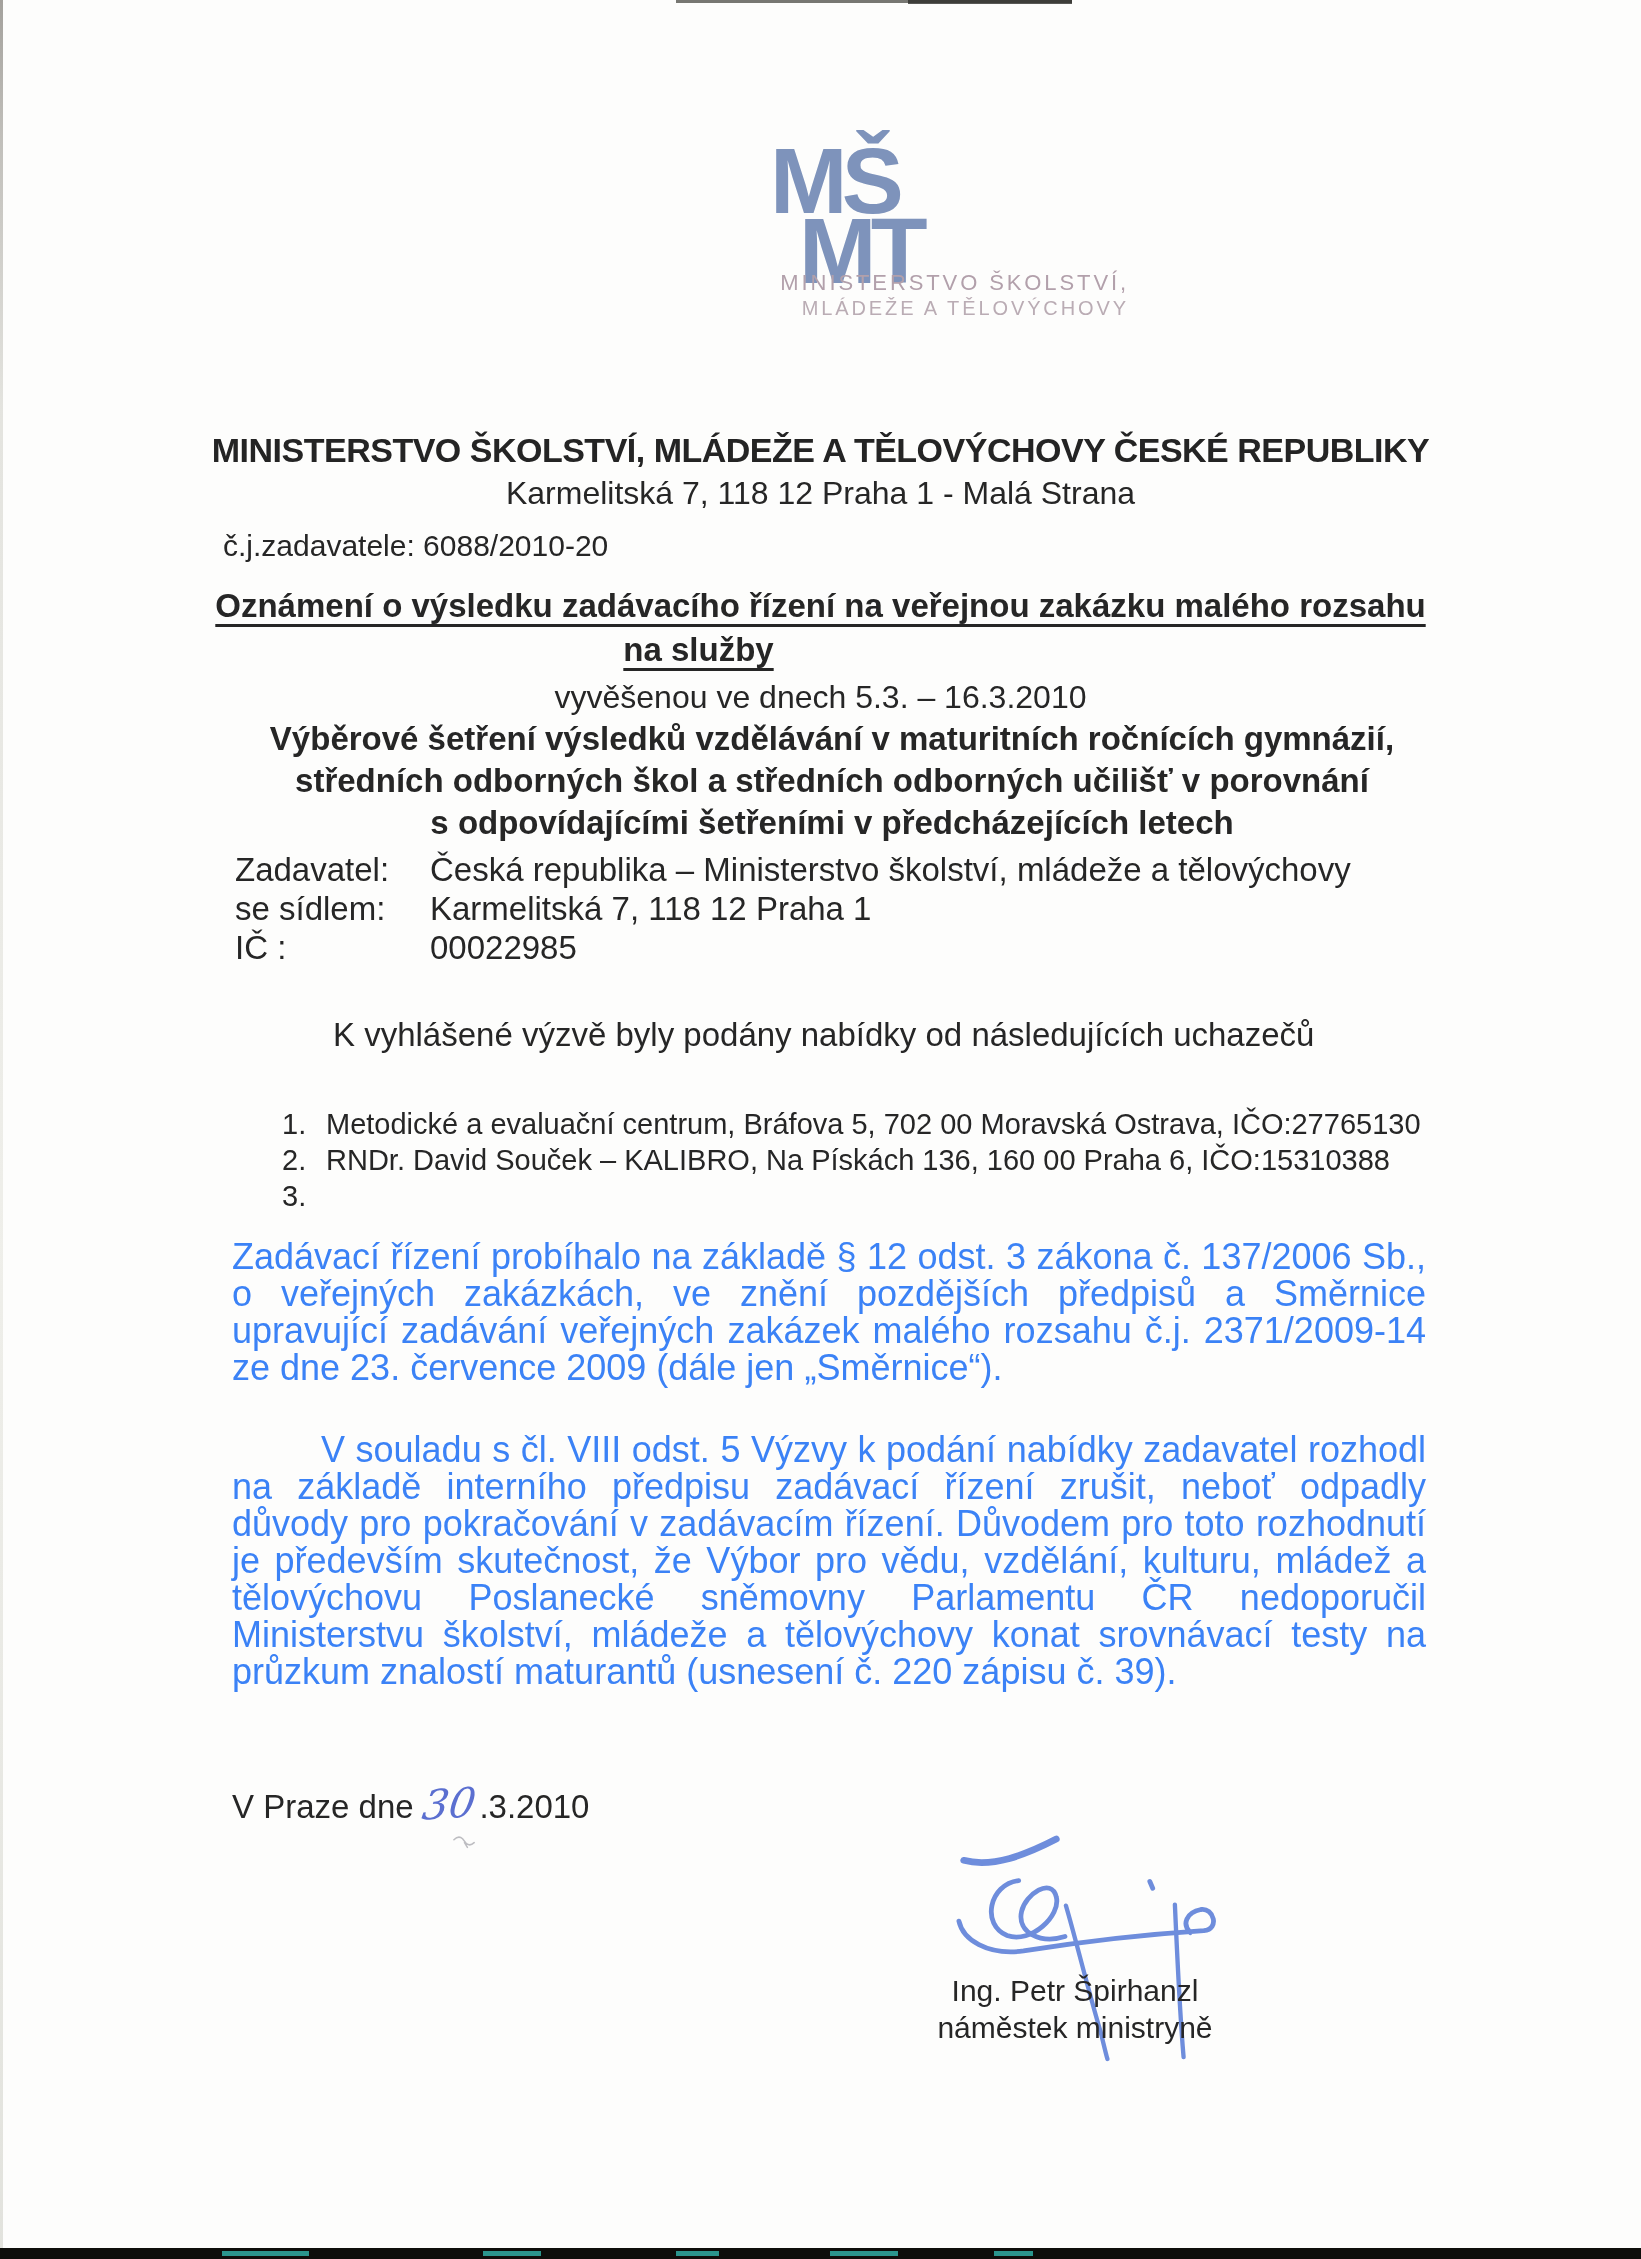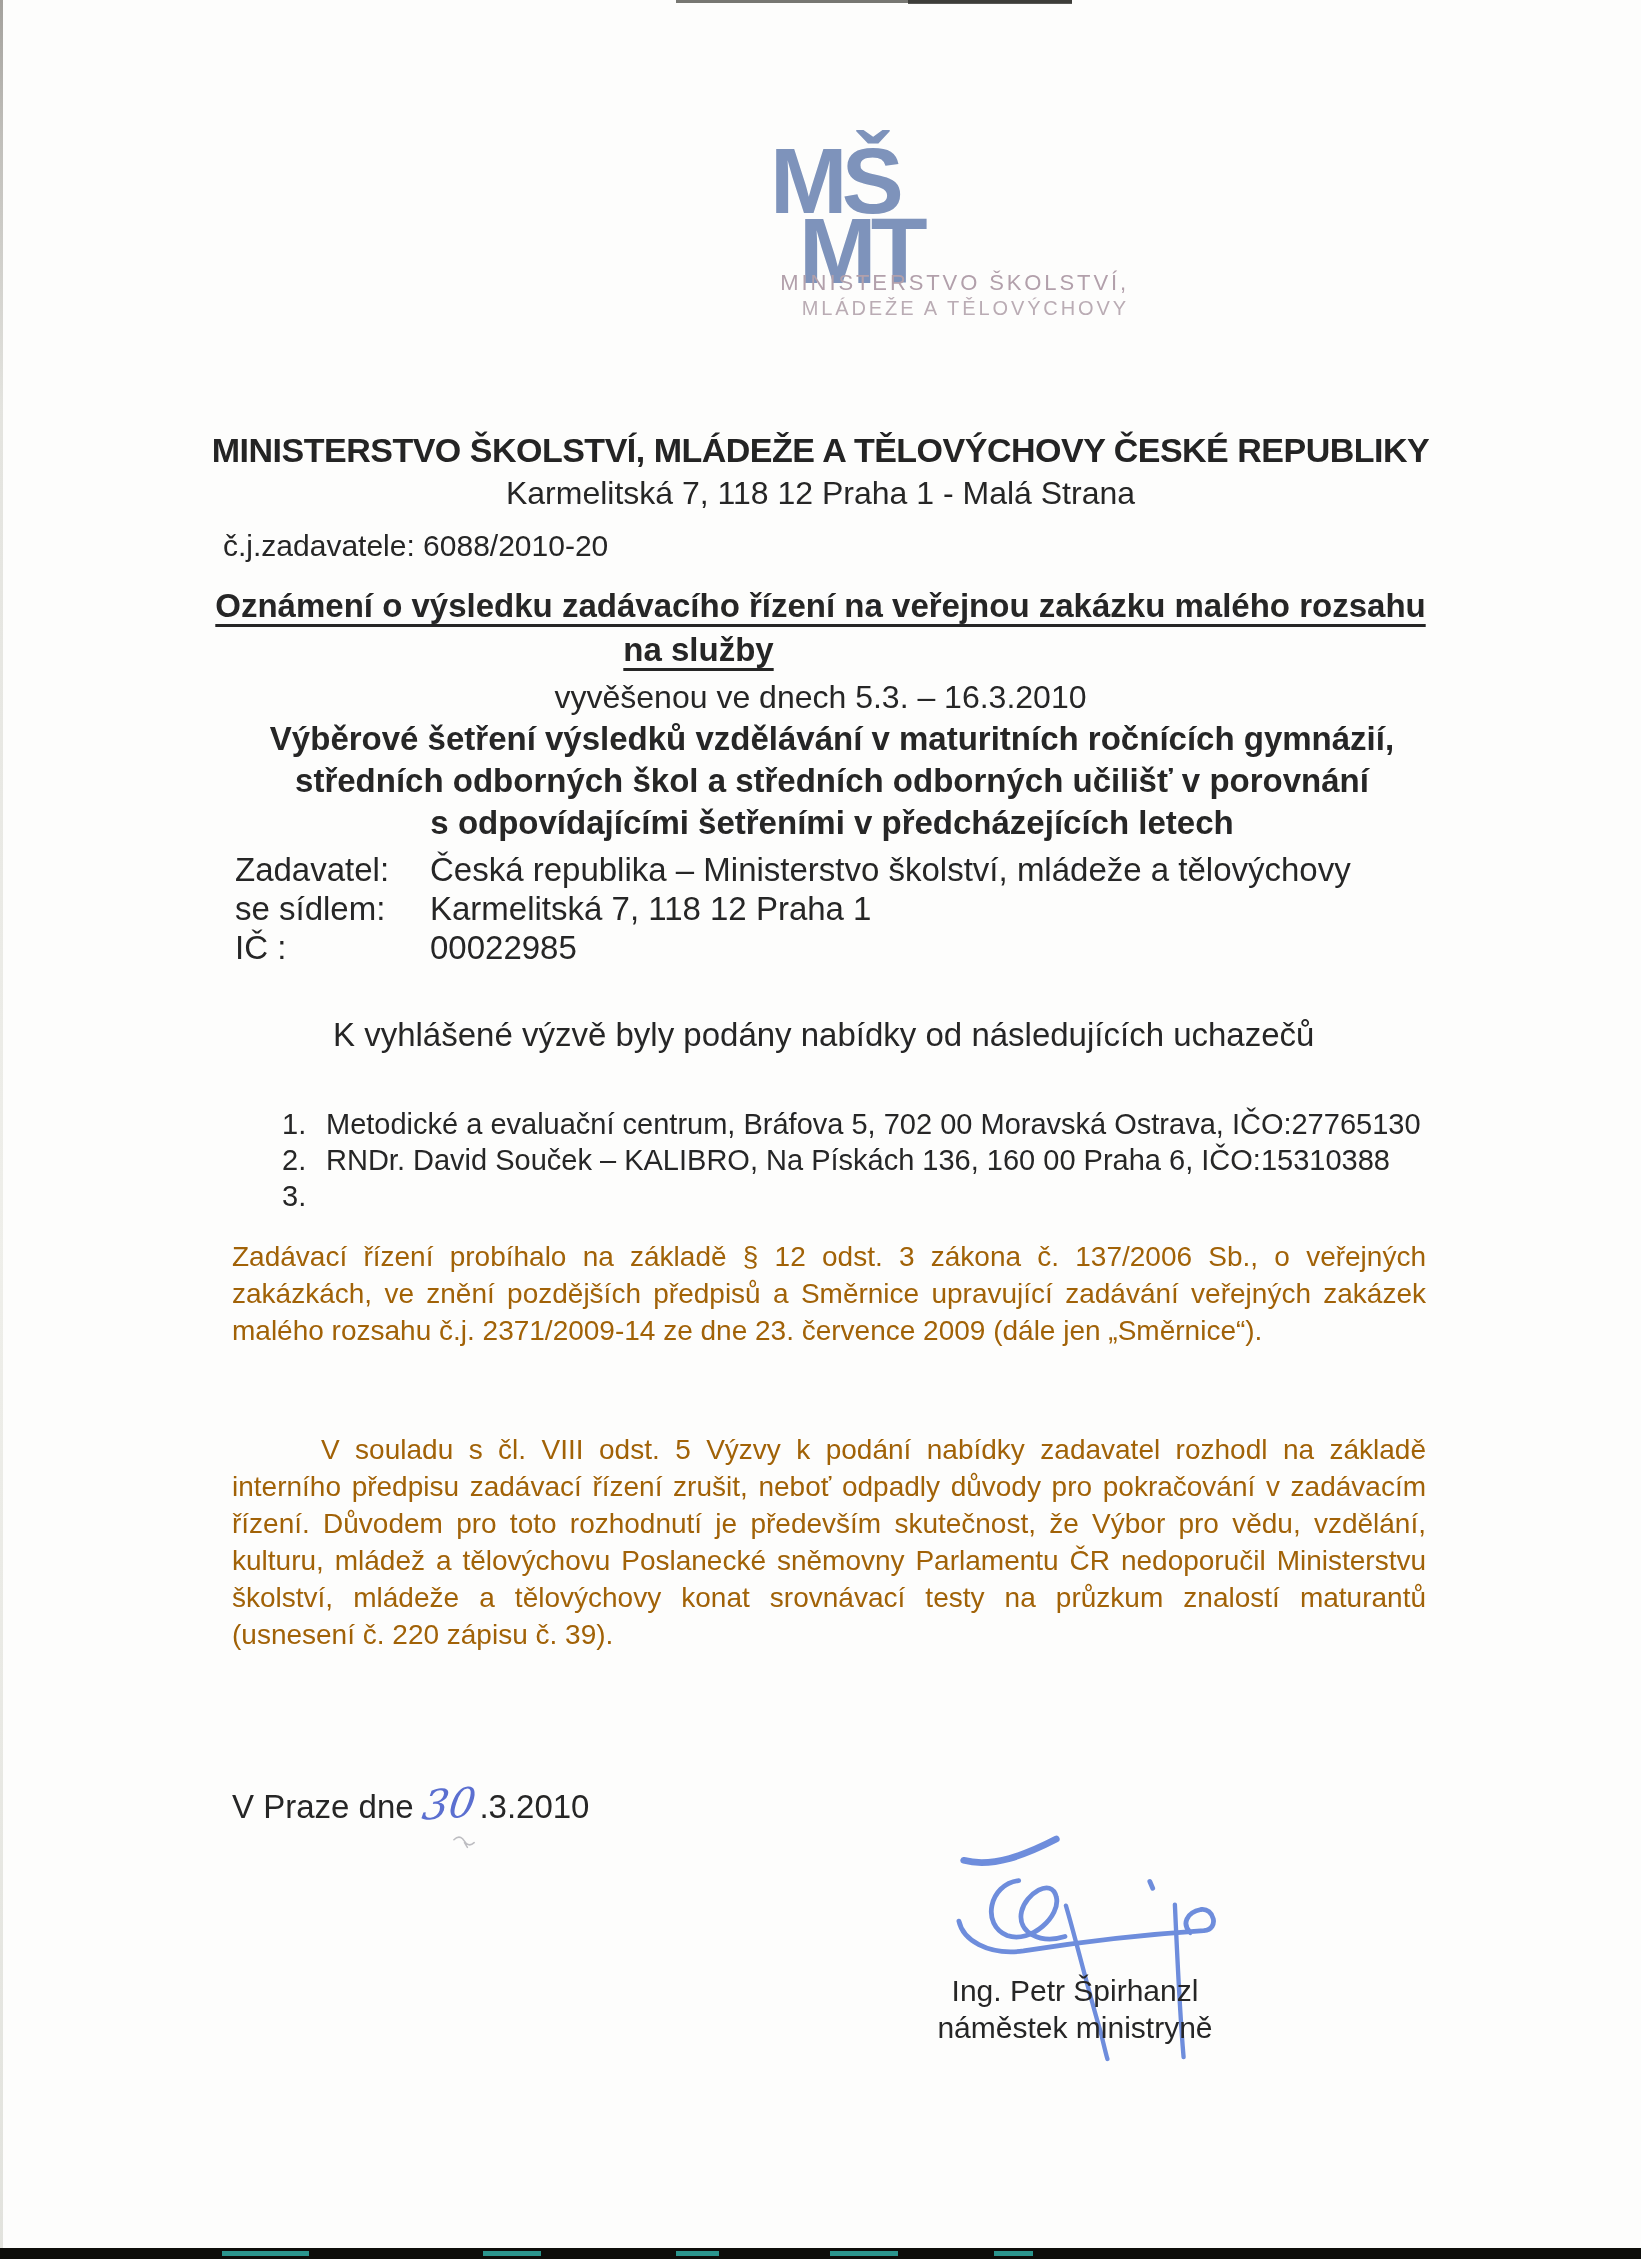--- a/index.html
+++ b/index.html
@@ -42,22 +42,22 @@
   
   .authority{position:absolute;left:235px;top:850px;font-size:33px;line-height:39px;}
   .authority .row{display:flex;}
   .authority .lbl{width:195px;flex:0 0 195px;}
   
   .bids-intro{position:absolute;left:333px;top:1016px;font-size:33px;}
   .bidders{position:absolute;left:282px;top:1106px;font-size:29px;line-height:36px;}
   .bidders .item{display:flex;}
   .bidders .num{width:44px;flex:0 0 44px;}
   
-  .para{position:absolute;left:232px;width:1194px;font-size:28px;line-height:37px;
-    text-align:justify;color:#a16207;}
+  .para{position:absolute;left:232px;width:1194px;font-size:36px;line-height:37px;
+    text-align:justify;color:#3b82f6;}
   .para1{top:1238px;}
   .para2{top:1431px;text-indent:89px;}
   
   .dateline{position:absolute;left:232px;top:1784px;font-size:33px;}
   .hand-day{display:inline-block;font-family:"DejaVu Serif",serif;font-style:italic;
     color:#5b6fd0;font-size:41px;transform:skewX(-12deg) rotate(-4deg);margin:0 3.9px 0 9.7px;line-height:1;}
   .pencil-mark{position:absolute;left:452px;top:1834px;width:25px;height:15.4px;opacity:.55;}
   .signature-svg{position:absolute;left:869px;top:1815px;width:579px;height:270px;}
   .sig-name{position:absolute;left:882px;top:1972px;width:386px;text-align:center;font-size:30px;line-height:37px;}
   .noselect{user-select:none;}

